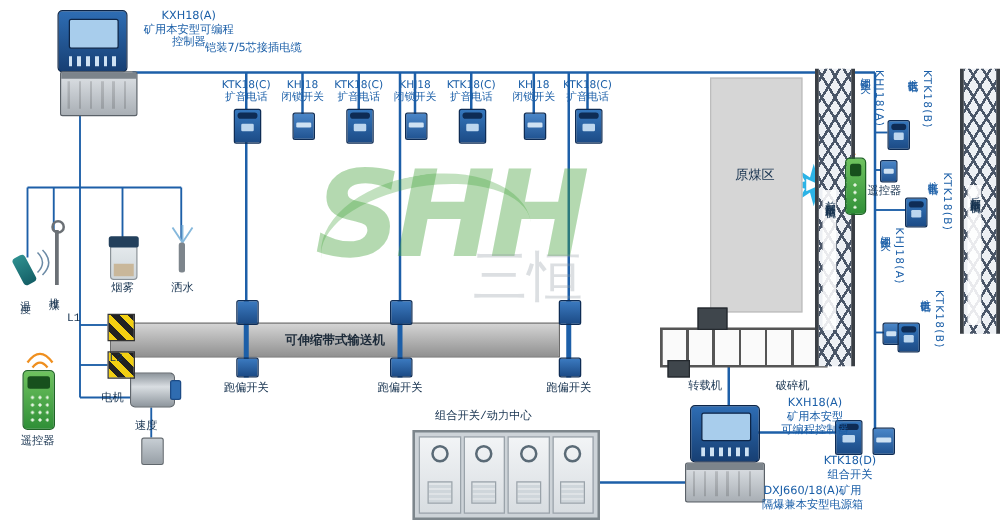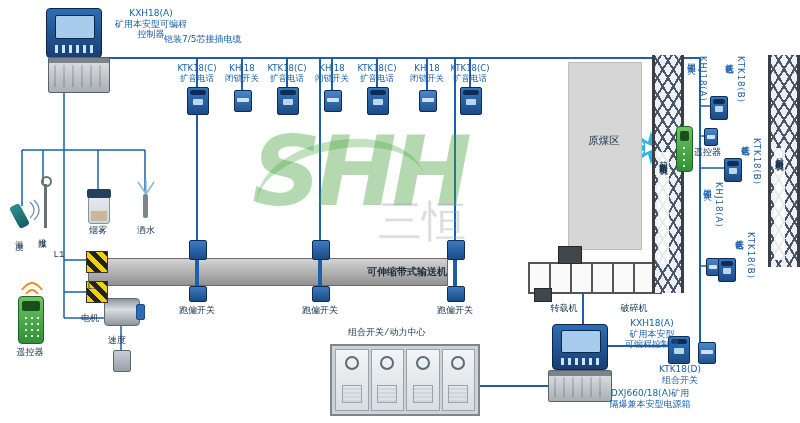--- a/index.html
+++ b/index.html
@@ -21,21 +21,21 @@
   .pwr::after{content:"";position:absolute;left:0;right:0;top:0;height:5px;background:#7c848b;}
   .phone{position:absolute;background:linear-gradient(#3577bd,#1c4b86);border:1px solid #0e2c55;border-radius:2px;z-index:3;}
   .phone::before{content:"";position:absolute;left:2px;right:2px;top:2px;height:5px;background:#0e2c55;border-radius:3px;}
   .phone::after{content:"";position:absolute;left:25%;right:25%;top:42%;height:6px;background:#bcd6ee;border-radius:1px;}
   .switchbox{position:absolute;background:linear-gradient(#4a86c8,#215492);border:1px solid #0e2c55;border-radius:2px;z-index:3;}
   .switchbox::before{content:"";position:absolute;left:15%;right:15%;top:35%;height:4px;background:#cfe2f3;border-radius:1px;}
   .devstack{position:absolute;width:4px;background:#1d5fa8;z-index:3;}
   .devstack::before{content:"";position:absolute;top:0;left:-6px;width:16px;height:18px;background:linear-gradient(#3b7ac0,#1c4b86);border:1px solid #0e2c55;border-radius:2px;}
   .devstack::after{content:"";position:absolute;bottom:0;left:-6px;width:16px;height:14px;background:linear-gradient(#3b7ac0,#1c4b86);border:1px solid #0e2c55;border-radius:2px;}
   .hazard{position:absolute;width:20px;height:20px;border:1px solid #333;background:repeating-linear-gradient(45deg,#f2cf12 0 5px,#222 5px 10px);z-index:3;}
-  .belt{position:absolute;background:linear-gradient(#d4d4d4,#919191);border:1px solid #6b6b6b;z-index:2;display:flex;align-items:center;justify-content:flex-end;font-size:10px;font-weight:bold;color:#1d2b3a;}
+  .belt{position:absolute;background:linear-gradient(#d4d4d4,#919191);border:1px solid #6b6b6b;z-index:2;display:flex;align-items:center;justify-content:center;font-size:10px;font-weight:bold;color:#1d2b3a;}
   .segbelt{position:absolute;background:repeating-linear-gradient(90deg,#fafafa 0 19px,#555 19px 21px);border:2px solid #555;z-index:2;}
   .ladder{position:absolute;border-left:3px solid #3a3f45;border-right:3px solid #3a3f45;background:repeating-linear-gradient(58deg,transparent 0 7px,#4a5668 7px 9px),repeating-linear-gradient(-58deg,transparent 0 7px,#4a5668 7px 9px),#edf0f4;z-index:2;}
   .rawcoal{position:absolute;background:#d6d6d6;border:1px solid #bdbdbd;z-index:2;}
   .tempsensor{position:absolute;width:11px;height:24px;background:linear-gradient(#2e8f8f,#145f66);border-radius:3px;transform:rotate(-28deg);z-index:3;}
   .rod{position:absolute;width:3px;background:#6b7075;z-index:3;}
   .rod::before{content:"";position:absolute;top:-8px;left:-3px;width:7px;height:7px;border:2px solid #6b7075;border-radius:50%;}
   .jar{position:absolute;background:linear-gradient(rgba(232,237,240,.95),#cfd6da);border:1px solid #8a9298;border-radius:3px;z-index:3;}
   .jar::before{content:"";position:absolute;top:-2px;left:-2px;right:-2px;height:9px;background:#23405c;border-radius:2px;}
   .jar::after{content:"";position:absolute;left:2px;right:2px;bottom:2px;height:10px;background:#c9b79a;}
   .spraypipe{position:absolute;width:5px;background:#7d858c;border-radius:2px;z-index:3;}

